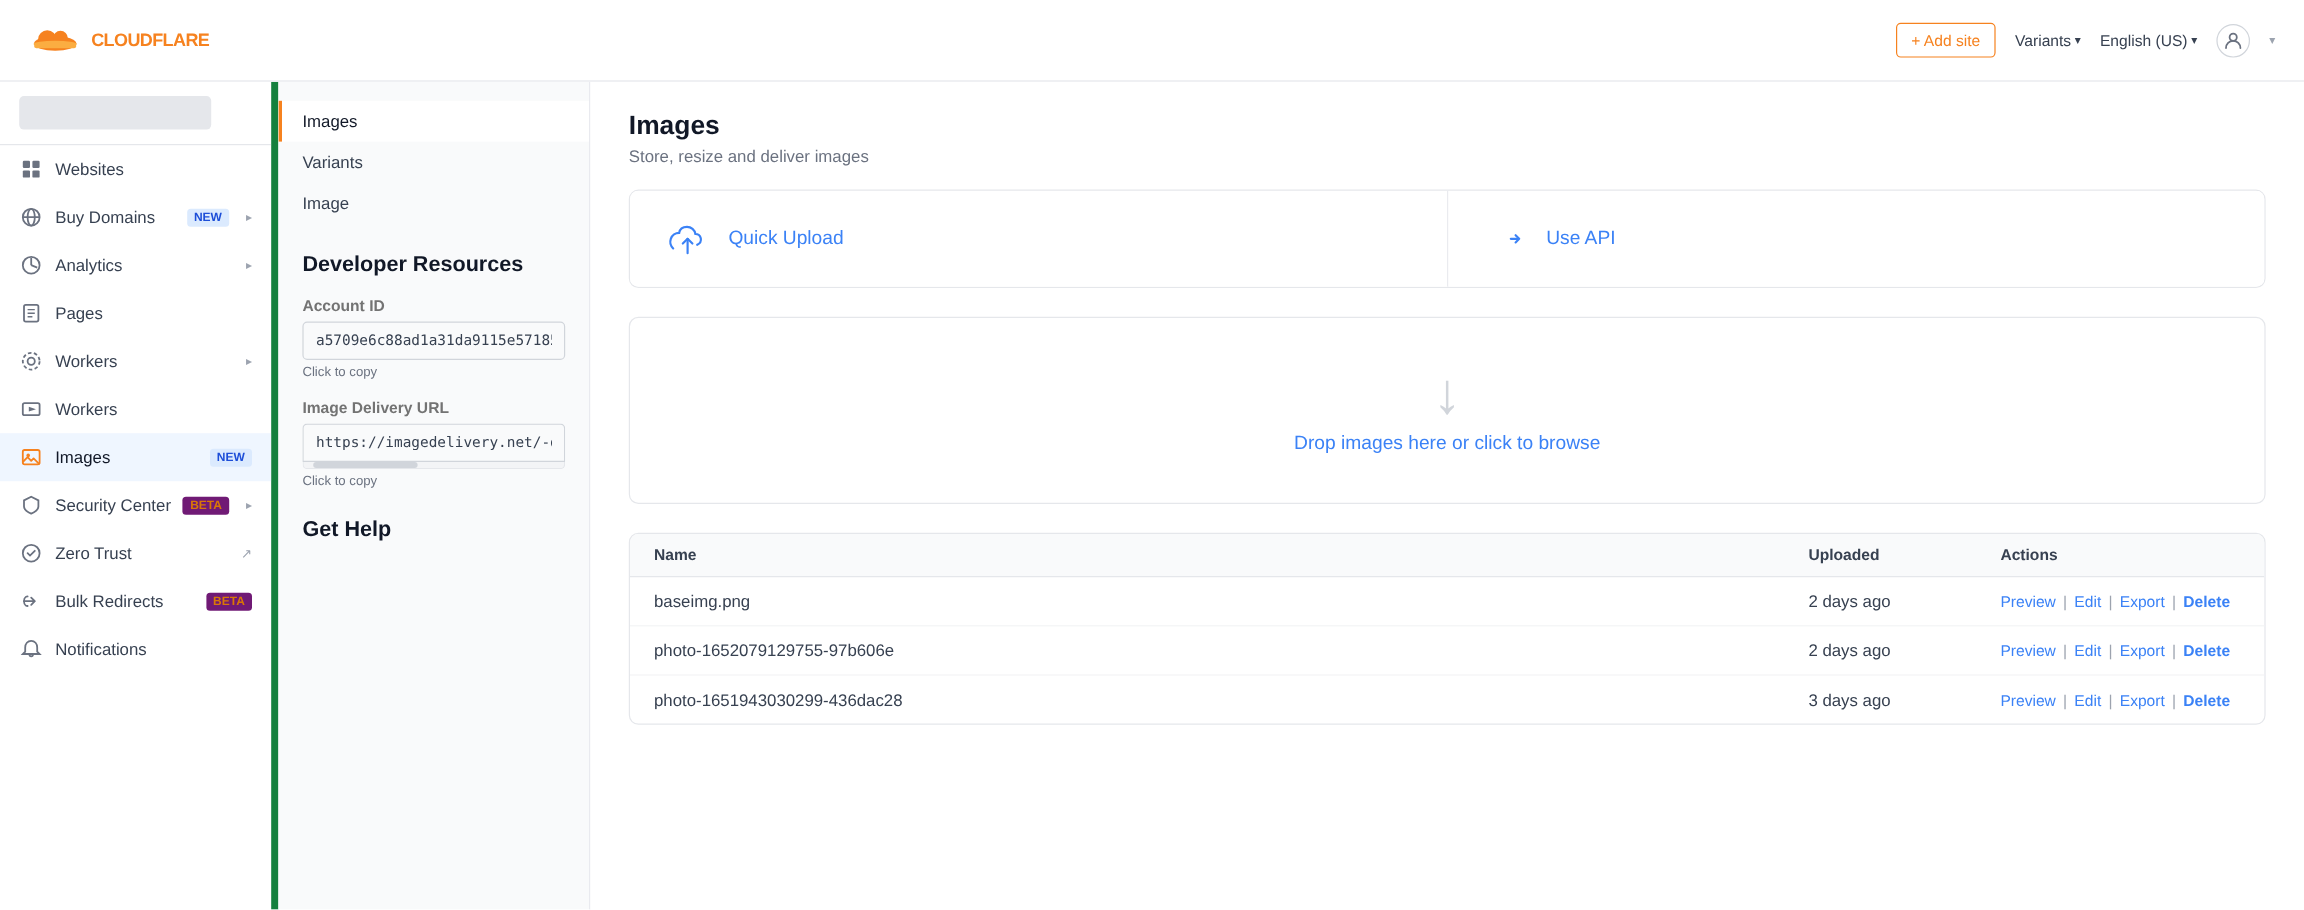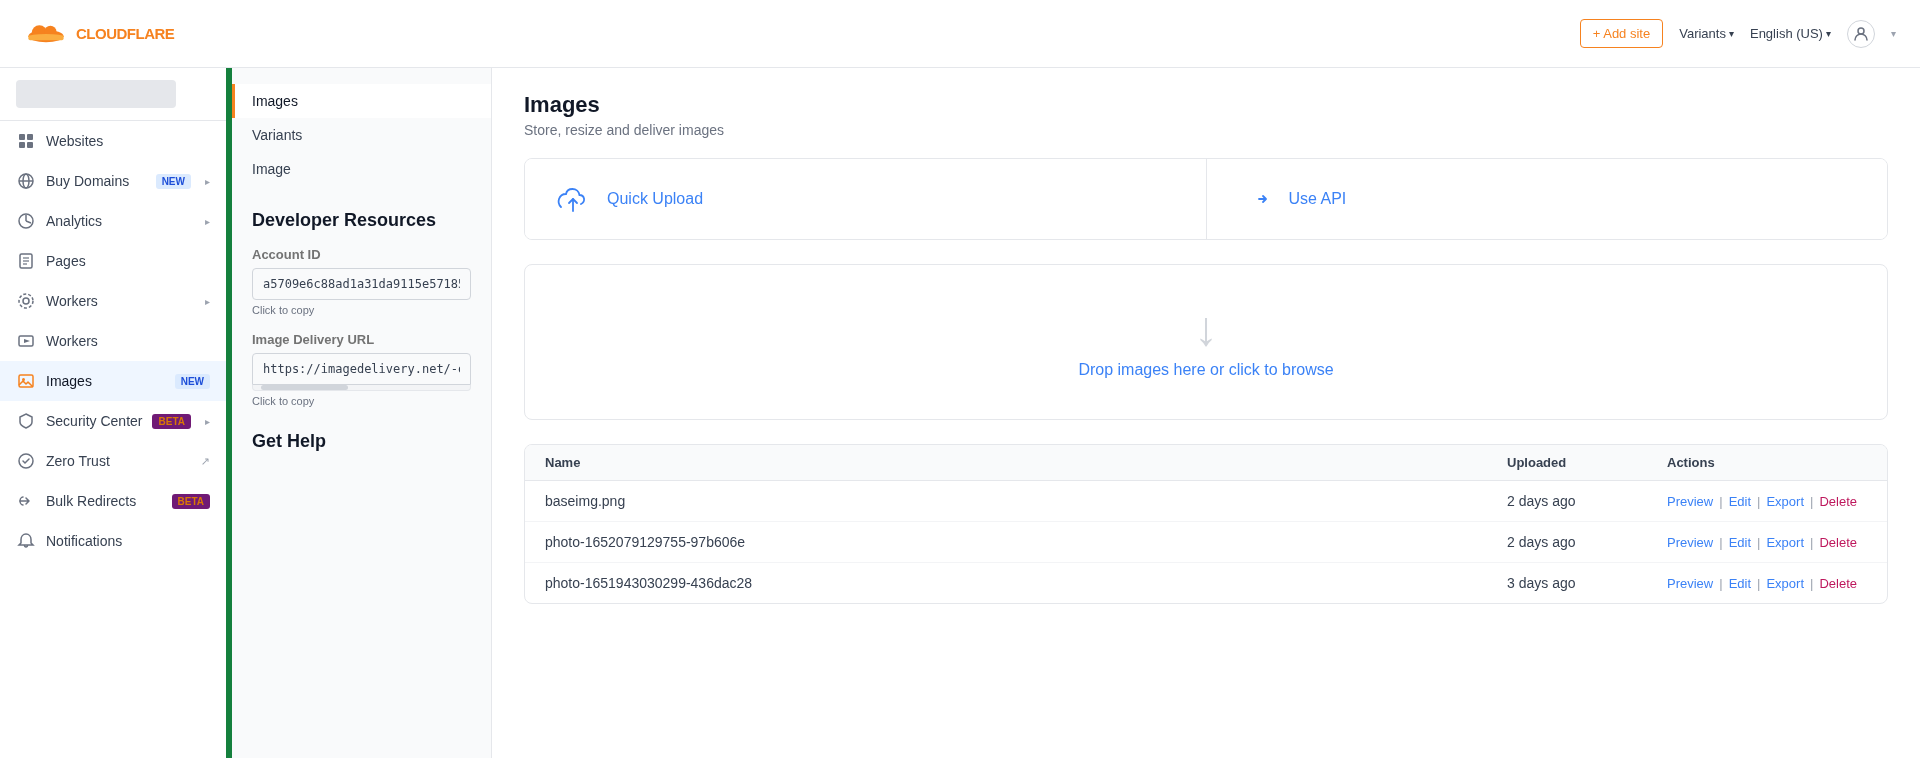--- a/index.html
+++ b/index.html
@@ -312,21 +312,21 @@
       text-overflow: ellipsis;
       white-space: nowrap;
     }
     .table-actions {
       display: flex;
       gap: 6px;
       align-items: center;
       font-size: 13px;
     }
     .action-link { color: #3b82f6; cursor: pointer; text-decoration: none; }
-    .action-link.delete { color: #be185d; }
+    .action-link.delete { color: #3b82f6; font-weight: bold; }
     .separator { color: #9ca3af; }
 
     
     ::-webkit-scrollbar { width: 6px; height: 6px; }
     ::-webkit-scrollbar-track { background: #f1f1f1; }
     ::-webkit-scrollbar-thumb { background: #c1c1c1; border-radius: 3px; }
   </style>
 </head>
 <body>
 

